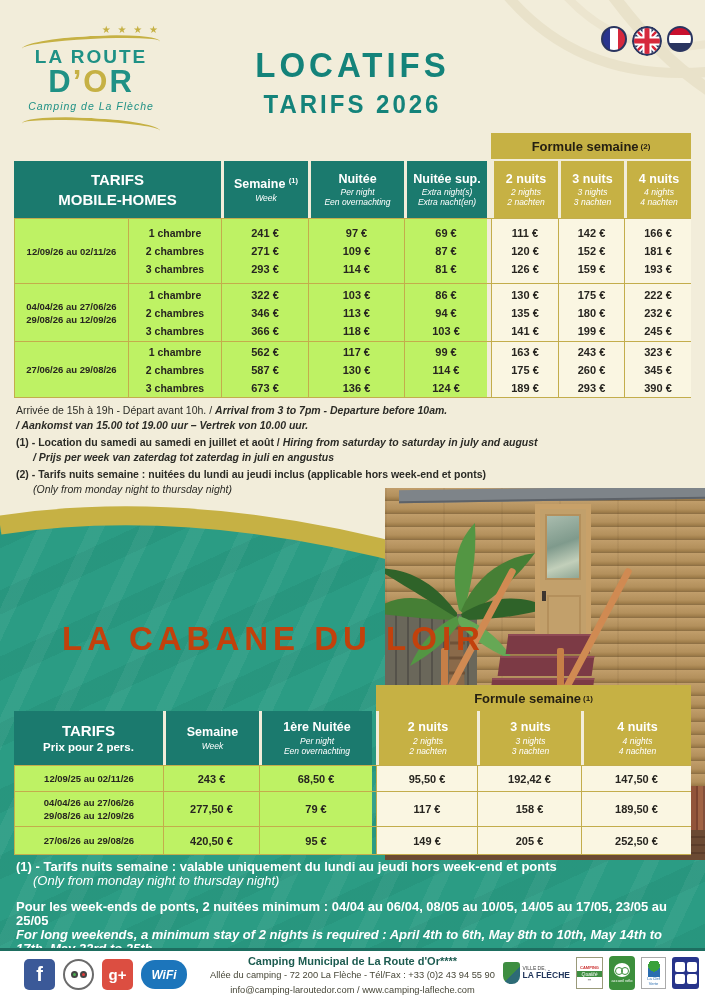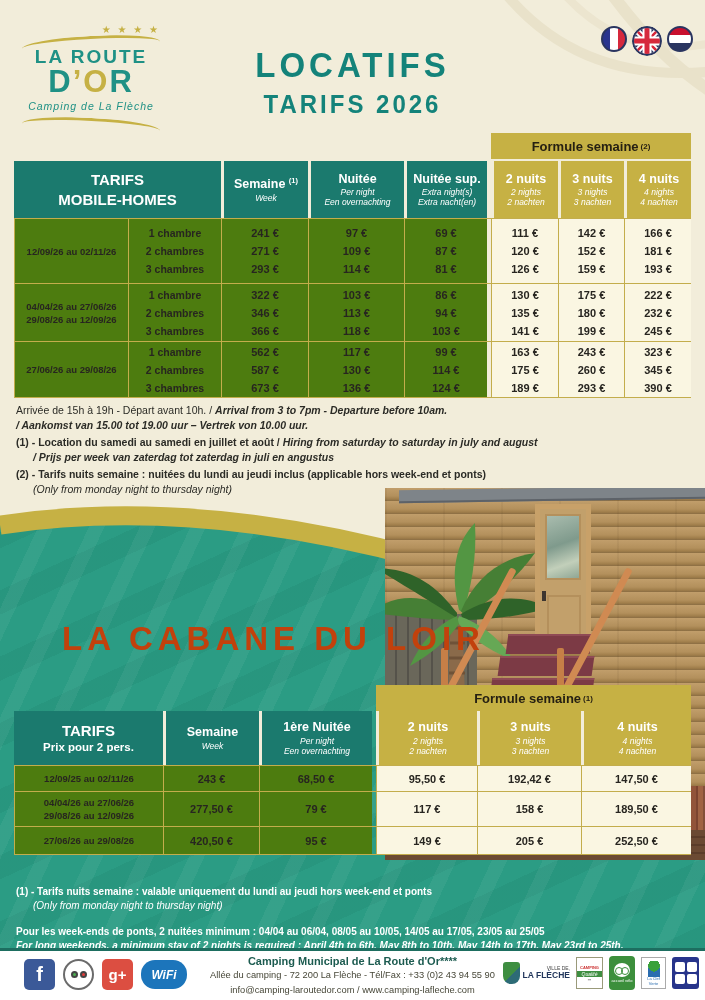--- a/index.html
+++ b/index.html
@@ -46,21 +46,21 @@
   .hcell{background:var(--teal);color:#fff;display:flex;flex-direction:column;align-items:center;justify-content:center;border-left:3px solid var(--cream);padding:2px 1px;}
   .hcell:first-child{border-left:none;}
   .hcell .fr{font-weight:bold;font-size:12.5px;line-height:1.25;}
   .hcell .fr sup{font-size:7.5px;}
   .hcell .sub{font-style:italic;font-size:8.5px;line-height:1.2;}
   .hcell.goldc{background:var(--gold);}
   .hcell.main .fr{font-size:15px;line-height:1.3;}
   .hgap{background:transparent;border:none;}
   .trow{border-top:1px solid var(--line);}
   .trow:last-child{border-bottom:1px solid var(--line);}
-  .cell{background:#4d7c0f;display:flex;flex-direction:column;justify-content:center;align-items:center;border-left:1px solid var(--line);color:var(--ink);}
+  .cell{background:#bef264;display:flex;flex-direction:column;justify-content:center;align-items:center;border-left:1px solid var(--line);color:var(--ink);}
   .cell:first-child{border-left:1px solid var(--line);}
   .cell.cream{background:var(--cellcream);}
   .cell .v{display:block;font-weight:bold;font-size:11px;line-height:18px;}
   .cell .lb{display:block;font-weight:bold;font-size:10.5px;line-height:18px;}
   .cell .dt{display:block;font-weight:600;font-size:9.5px;line-height:13px;}
   .gapc{background:transparent;}
   .t1wrap{position:absolute;left:14px;top:161px;width:677px;}
   .t1head{height:57px;}
   .t2wrap{position:absolute;left:14px;top:711px;width:677px;z-index:6;}
   .t2head{height:54px;}
@@ -96,21 +96,21 @@
   .ph-glass{position:absolute;left:5px;top:5px;width:36px;height:66px;background:linear-gradient(160deg,#a9bcae,#7f9a8c 45%,#c2cfba 75%,#8fa694);border:2px solid #b4905c;}
   .ph-handle{position:absolute;left:2px;top:82px;width:4px;height:10px;background:#3c3530;}
   .ph-panel{position:absolute;left:7px;bottom:8px;width:34px;height:44px;border:2px solid #b4905c;}
   .stair{position:absolute;background:#7c3a45;transform:skewX(-8deg);border-top:2px solid #8f4a55;}
   .rail{position:absolute;width:7px;background:#d08a52;border-radius:3px;}
   .post{position:absolute;width:7px;background:#c67f47;border-radius:2px;}
 
   .cabane{position:absolute;left:62px;top:620px;color:#c2410c;font-size:33px;font-weight:bold;letter-spacing:5px;z-index:4;white-space:nowrap;}
 
   
-  .notes2{position:absolute;left:16px;top:885px;width:672px;color:#fff;font-size:10px;line-height:14px;z-index:6;}
+  .notes2{position:absolute;left:16px;top:860px;width:672px;color:#fff;font-size:13px;line-height:14px;z-index:6;}
   .notes2 .b{font-weight:bold;}
   .notes2 .i{font-style:italic;}
   .notes2 .bi{font-weight:bold;font-style:italic;}
   .notes2 .ind{padding-left:17px;}
   .notes2 .blk{margin-top:12px;}
 
   
   .f-line{position:absolute;left:0;top:948px;width:705px;height:3px;background:#1d6e60;z-index:8;}
   .footer{position:absolute;left:0;top:951px;width:705px;height:49px;background:#fff;z-index:8;}
   .social{position:absolute;left:24px;top:8px;display:flex;gap:8px;align-items:center;}
@@ -118,21 +118,21 @@
   .s-fb{background:#3b5998;font-size:20px;}
   .s-ta{background:#fff;border:2px solid #6b6b6b;border-radius:50%;gap:2px;}
   .s-ta i{width:7px;height:7px;border-radius:50%;display:block;border:2px solid #444;}
   .s-ta .e1{background:#4caf50;} .s-ta .e2{background:#e23c39;}
   .s-gp{background:#dc4e41;font-size:15px;}
   .s-wf{width:46px;height:29px;border-radius:14px;background:#1c75bb;color:#fff;font-weight:bold;font-style:italic;font-size:12px;display:flex;align-items:center;justify-content:center;}
   .f-center{position:absolute;left:195px;top:4px;width:315px;text-align:center;}
   .f-name{font-size:11px;font-weight:bold;color:#1c5b50;}
   .f-addr{font-size:9.3px;color:#474738;line-height:1.45;margin-top:2px;}
   .partners{position:absolute;right:6px;top:5px;display:flex;gap:6px;align-items:center;}
-  .p-ville{display:flex;align-items:center;gap:3px;text-align:right;}
+  .p-ville{display:flex;align-items:center;gap:3px;}
   .p-shield{width:17px;height:22px;background:linear-gradient(135deg,#3e8e41 55%,#2d6b76 55%);border-radius:3px 3px 8px 8px;}
   .p-vtxt{display:flex;flex-direction:column;line-height:1.1;}
   .p-vtxt .s1{font-size:5px;color:#444;}
   .p-vtxt .s2{font-size:8.5px;font-weight:bold;color:#21365c;}
   .p-cq{width:27px;height:32px;background:#fff;border:1px solid #9a9a7a;display:flex;flex-direction:column;align-items:center;justify-content:center;gap:1px;}
   .p-cq .l1{font-size:4px;color:#c33;font-weight:bold;}
   .p-cq .l2{font-size:5px;color:#fff;background:#3e8e41;width:100%;text-align:center;font-style:italic;}
   .p-cq .l3{font-size:3.5px;color:#777;}
   .p-av{width:26px;height:34px;background:#3c8f3c;border-radius:4px;display:flex;flex-direction:column;align-items:center;justify-content:center;gap:1px;}
   .p-av .wheelbox{width:16px;height:14px;background:#fff;border-radius:50%;position:relative;}

